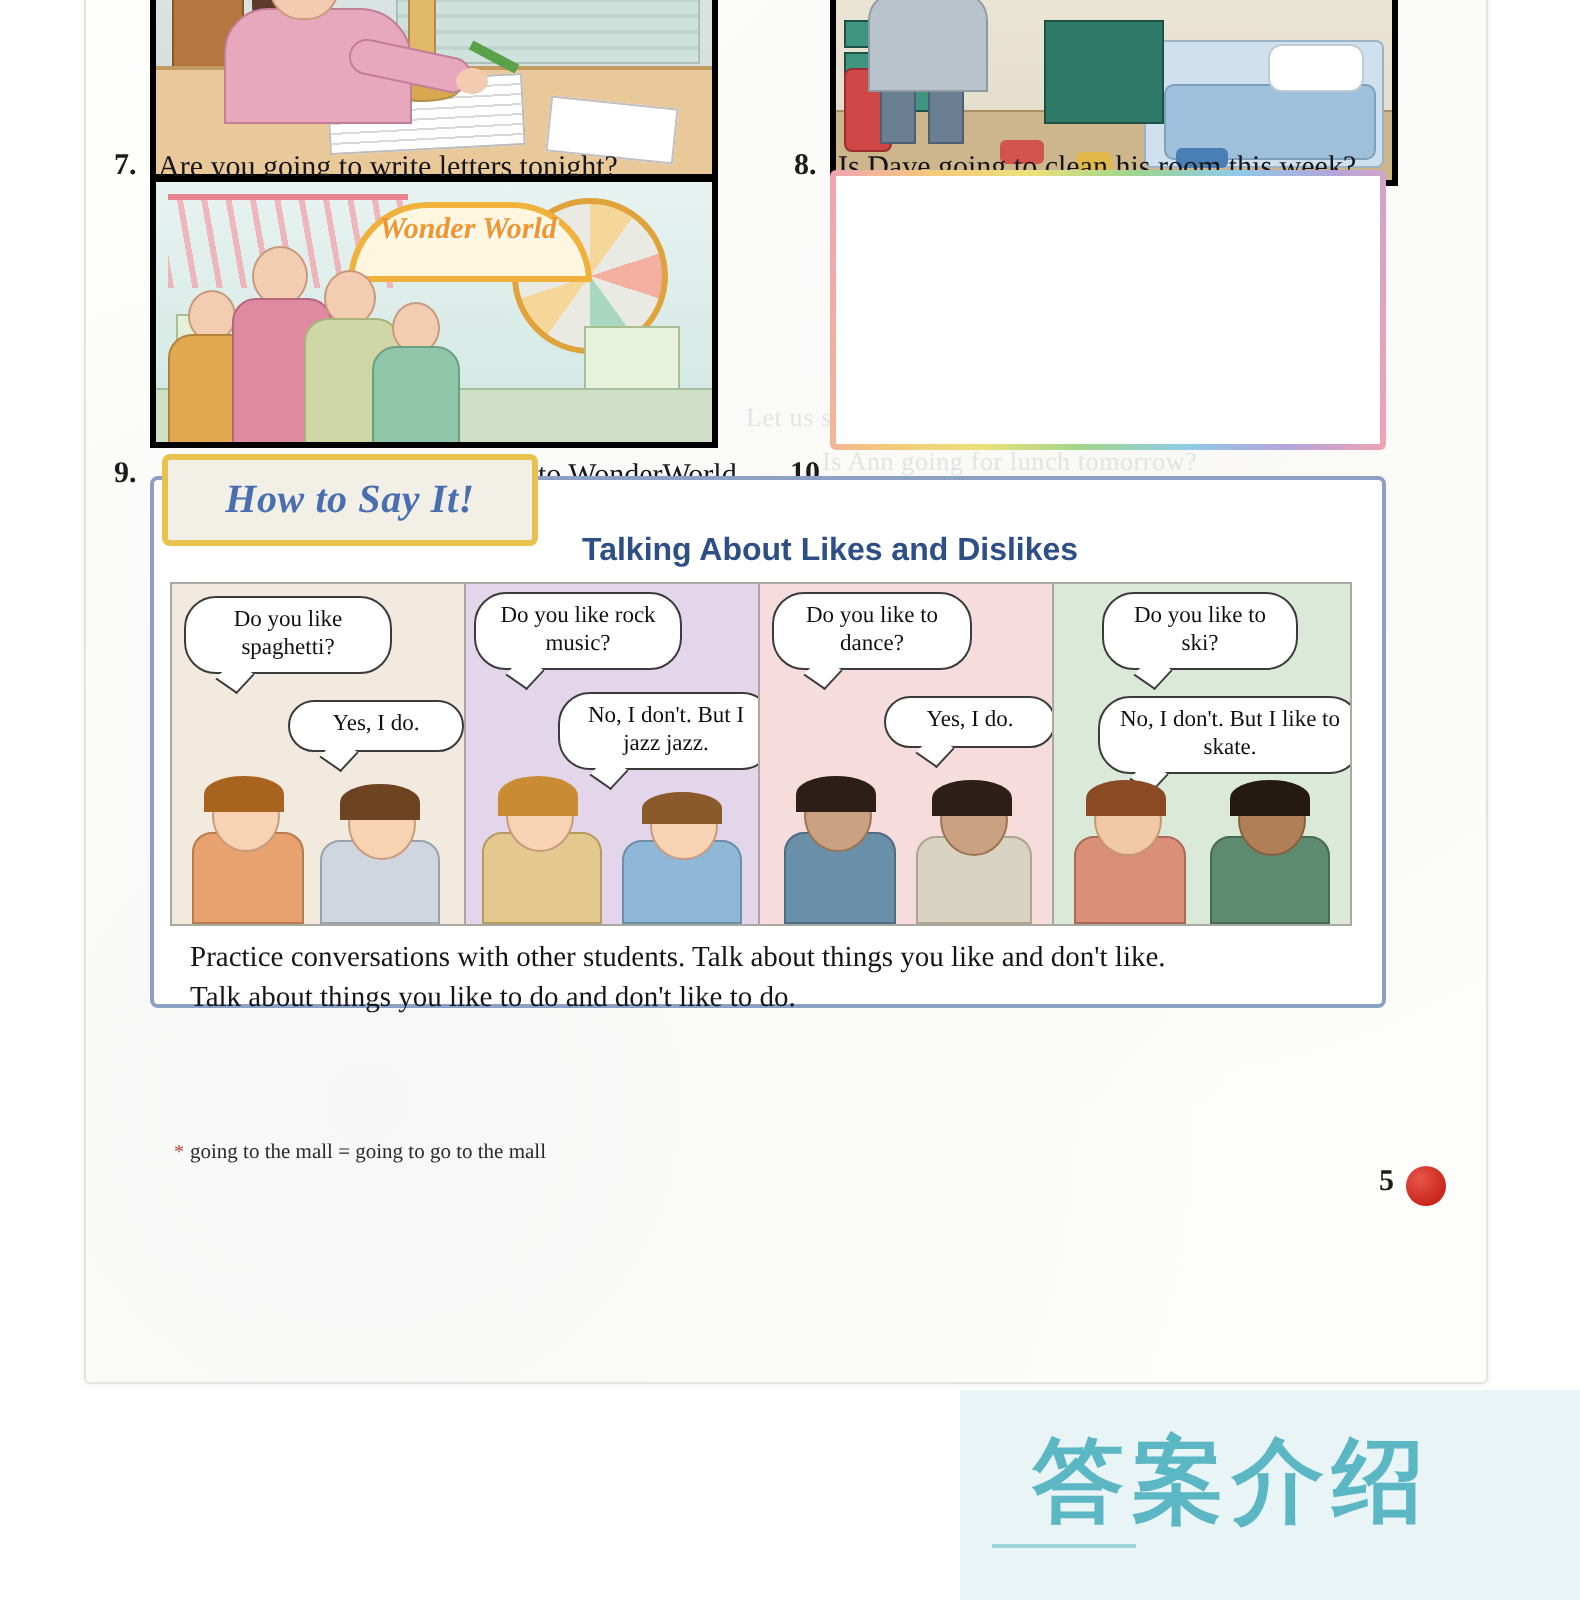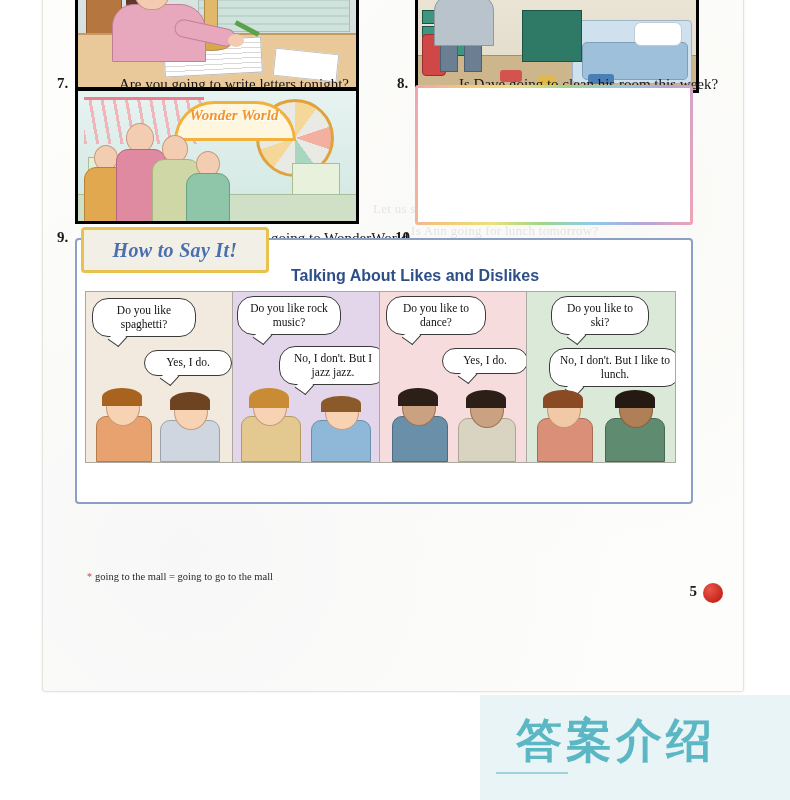--- a/index.html
+++ b/index.html
@@ -32,21 +32,21 @@
   
   .pic{
     position:absolute;border:3px solid #000000;overflow:hidden;
   }
   .qnum{
     position:absolute;font-family:"Liberation Serif",serif;font-weight:bold;
     font-size:15px;color:#1b1b1b;
   }
   .qtext{
     position:absolute;font-family:"Liberation Serif",serif;font-size:15px;
-    color:#15151a;line-height:1.22;margin-left:40px;
+    color:#15151a;line-height:1.22;
   }
   .blankbox{
     position:absolute;border:3px solid transparent;border-radius:3px;
     background:
       linear-gradient(#fff,#fff) padding-box,
       linear-gradient(100deg,#f0a3b4,#f3c87a,#ece07c,#9fd58c,#8fcbe8,#b4a5db,#f0a3b4) border-box;
   }
 
   
   .p7{left:32px;top:-42px;width:278px;height:135px;background:#e7ecef;}
@@ -289,33 +289,37 @@
     </div>
     <div class="kid" style="left:76px;width:62px;height:66px;">
       <div class="k-body" style="left:2px;bottom:0;width:56px;height:42px;background:#d9d3c2;border:1px solid #aba592;"></div>
       <div class="k-head" style="left:14px;bottom:34px;width:32px;height:34px;background:#caa181;border:1px solid #9b7454;"></div>
       <div class="k-hair" style="left:10px;bottom:54px;width:40px;height:18px;background:#2b1f18;"></div>
     </div>
   </div>
 
   <div class="strip s4">
     <div class="bubble" style="left:24px;top:4px;width:82px;">Do you like to ski?</div>
-    <div class="bubble" style="left:22px;top:56px;width:116px;">No, I don't. But I like to lunch.</div>
+    <div class="bubble" style="left:22px;top:56px;width:116px;">No, I don't. But I like to skate.</div>
     <div class="kid" style="left:8px;width:60px;height:68px;">
       <div class="k-body" style="left:2px;bottom:0;width:54px;height:42px;background:#d98f78;border:1px solid #ab6a55;"></div>
       <div class="k-head" style="left:12px;bottom:34px;width:32px;height:34px;background:#f2c9a6;border:1px solid #c4996f;"></div>
       <div class="k-hair" style="left:8px;bottom:54px;width:40px;height:18px;background:#8a4a23;"></div>
     </div>
     <div class="kid" style="left:76px;width:64px;height:66px;">
       <div class="k-body" style="left:2px;bottom:0;width:58px;height:42px;background:#5f8c70;border:1px solid #456a53;"></div>
       <div class="k-head" style="left:16px;bottom:34px;width:32px;height:34px;background:#b07f58;border:1px solid #87603f;"></div>
       <div class="k-hair" style="left:12px;bottom:54px;width:40px;height:18px;background:#241a13;"></div>
     </div>
   </div>
 
+  <div class="howtext">
+    <div>Practice conversations with other students.  Talk about things you like and don't like.</div>
+    <div>Talk about things you like to do and don't like to do.</div>
+  </div>
 
   <div class="footnote">
     <span class="star">*</span><span>going to the mall = going to go to the mall</span>
   </div>
 
   <div class="pagenum">5</div>
   <div class="reddot"></div>
 </div>
 
 <div class="banner"></div>

